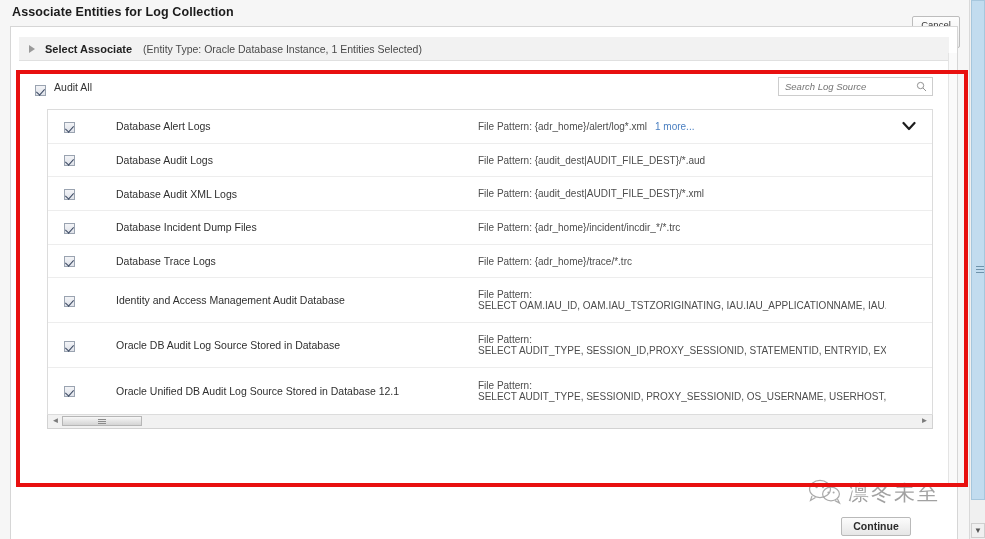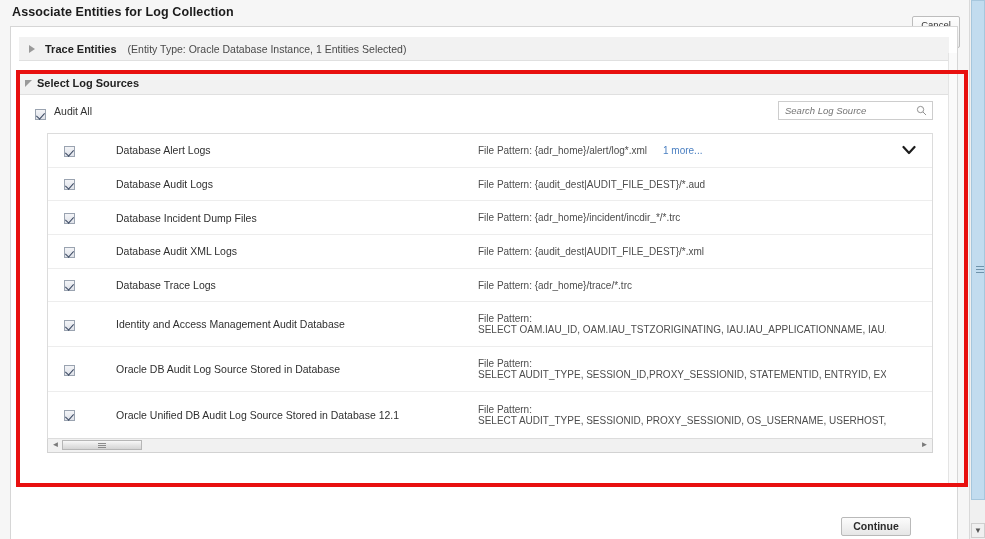--- a/index.html
+++ b/index.html
@@ -177,21 +177,21 @@
     border-bottom: 1px solid #ededed;
     display: flex; align-items: center;
   }
   .row.tall { height: 45px; align-items: center; }
   .row:last-child { border-bottom: none; }
 
   .c-check { width: 52px; flex: 0 0 52px; padding-left: 16px; }
   .c-name  { width: 378px; flex: 0 0 378px; font-size: 10.5px; color: #2f2f2f; padding-left: 16px; }
   .c-pat   { flex: 1 1 auto; font-size: 10px; color: #4d4d4d; overflow: hidden; white-space: nowrap; }
   .c-pat .lbl { color: #4d4d4d; }
-  .c-pat .more { color: #4a7fc1; margin-left: 16px; cursor: pointer; }
+  .c-pat .more { color: #4a7fc1; margin-left: 8px; cursor: pointer; }
   .c-pat .l2 { display: block; white-space: nowrap; }
   .c-chev {
     width: 46px; flex: 0 0 46px; text-align: center;
     font-size: 13px; color: #222; font-weight: bold; cursor: pointer;
   }
 
   
   .hscroll {
     position: relative;
     margin: 0 18px 0 28px;
@@ -283,30 +283,26 @@
 
     <div class="titlebar">
       <span class="title-text">Associate Entities for Log Collection</span>
       <div class="cancel-btn">Cancel</div>
     </div>
 
     <div class="panel">
 
       <div class="acc-head first">
         <span class="tri tri-right"></span>
-        <span class="acc-title">Trace Entities</span>
+        <span class="acc-title">Select Associate</span>
         <span class="acc-sub">(Entity Type: Oracle Database Instance, 1 Entities Selected)</span>
       </div>
 
       <div class="ls-section">
 
-        <div class="ls-head">
-          <span class="tri-down"></span>
-          <span class="acc-title">Select Log Sources</span>
-        </div>
 
         <div class="toolbar">
           <span class="selall">
             <span class="cb"></span>
             <span class="selall-label">Audit All</span>
           </span>
 
           <div class="search-wrap">
             <input type="text" placeholder="Search Log Source" style="">
             <span class="search-ico">
@@ -328,28 +324,28 @@
                 </svg></div>
             </div>
             <div class="row">
               <div class="c-check"><span class="cb"></span></div>
               <div class="c-name">Database Audit Logs</div>
               <div class="c-pat"><span class="lbl">File Pattern:</span> <span>{audit_dest|AUDIT_FILE_DEST}/*.aud</span></div>
               <div class="c-chev"></div>
             </div>
             <div class="row">
               <div class="c-check"><span class="cb"></span></div>
+              <div class="c-name">Database Audit XML Logs</div>
+              <div class="c-pat"><span class="lbl">File Pattern:</span> <span>{audit_dest|AUDIT_FILE_DEST}/*.xml</span></div>
+              <div class="c-chev"></div>
+            </div>
+            <div class="row">
+              <div class="c-check"><span class="cb"></span></div>
               <div class="c-name">Database Incident Dump Files</div>
               <div class="c-pat"><span class="lbl">File Pattern:</span> <span>{adr_home}/incident/incdir_*/*.trc</span></div>
-              <div class="c-chev"></div>
-            </div>
-            <div class="row">
-              <div class="c-check"><span class="cb"></span></div>
-              <div class="c-name">Database Audit XML Logs</div>
-              <div class="c-pat"><span class="lbl">File Pattern:</span> <span>{audit_dest|AUDIT_FILE_DEST}/*.xml</span></div>
               <div class="c-chev"></div>
             </div>
             <div class="row">
               <div class="c-check"><span class="cb"></span></div>
               <div class="c-name">Database Trace Logs</div>
               <div class="c-pat"><span class="lbl">File Pattern:</span> <span>{adr_home}/trace/*.trc</span></div>
               <div class="c-chev"></div>
             </div>
             <div class="row tall">
               <div class="c-check"><span class="cb"></span></div>
@@ -400,20 +396,35 @@
 
       <div class="inner-vscroll"></div>
     </div>
 
     <div class="footer">
       <div class="continue-btn">Continue</div>
     </div>
 
     <div class="red-box"></div>
 
+    <div class="watermark">
+      <span>
+        <svg width="34" height="26" viewBox="0 0 34 26">
+          <ellipse cx="12" cy="10" rx="10.5" ry="8.6" fill="none" stroke="#8a8a8a" stroke-width="1.2"></ellipse>
+          <path d="M4 17 L2.5 21.5 L7.5 18.6" fill="none" stroke="#8a8a8a" stroke-width="1.2"></path>
+          <circle cx="8.6" cy="8" r="1.2" fill="#8a8a8a"></circle>
+          <circle cx="15" cy="8" r="1.2" fill="#8a8a8a"></circle>
+          <ellipse cx="23" cy="15" rx="8.4" ry="6.8" fill="none" stroke="#8a8a8a" stroke-width="1.2"></ellipse>
+          <path d="M29.5 20 L31.5 24 L27 21.6" fill="none" stroke="#8a8a8a" stroke-width="1.2"></path>
+          <circle cx="20.4" cy="13.6" r="1" fill="#8a8a8a"></circle>
+          <circle cx="25.6" cy="13.6" r="1" fill="#8a8a8a"></circle>
+        </svg>
+      </span>
+      <span class="wm-text">凛冬未至</span>
+    </div>
   </div>
 
   <div class="vscroll-outer">
     <div class="vscroll-outer-thumb">
       <span class="vscroll-outer-grip">
           <i></i>
           <i></i>
           <i></i>
         </span>
     </div>

